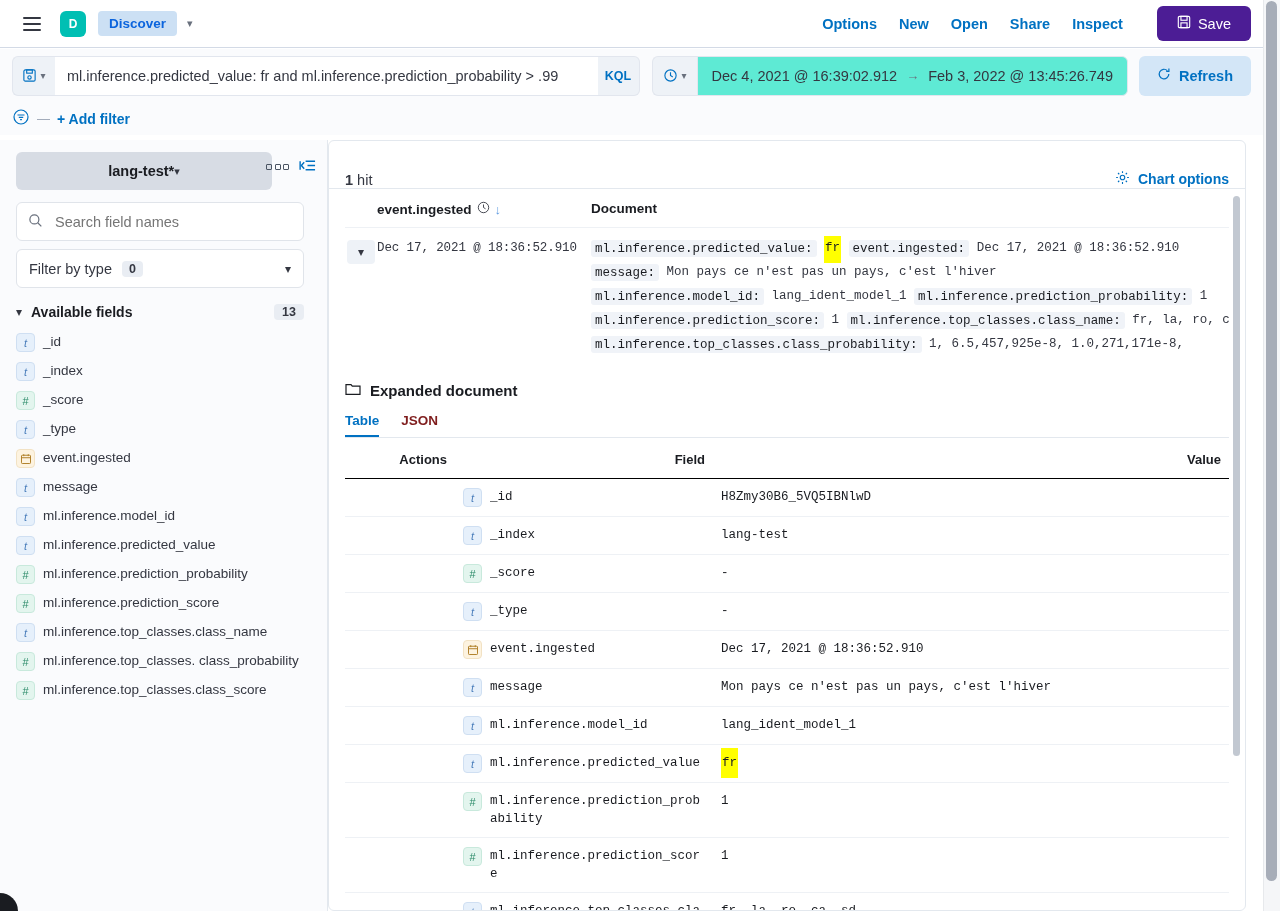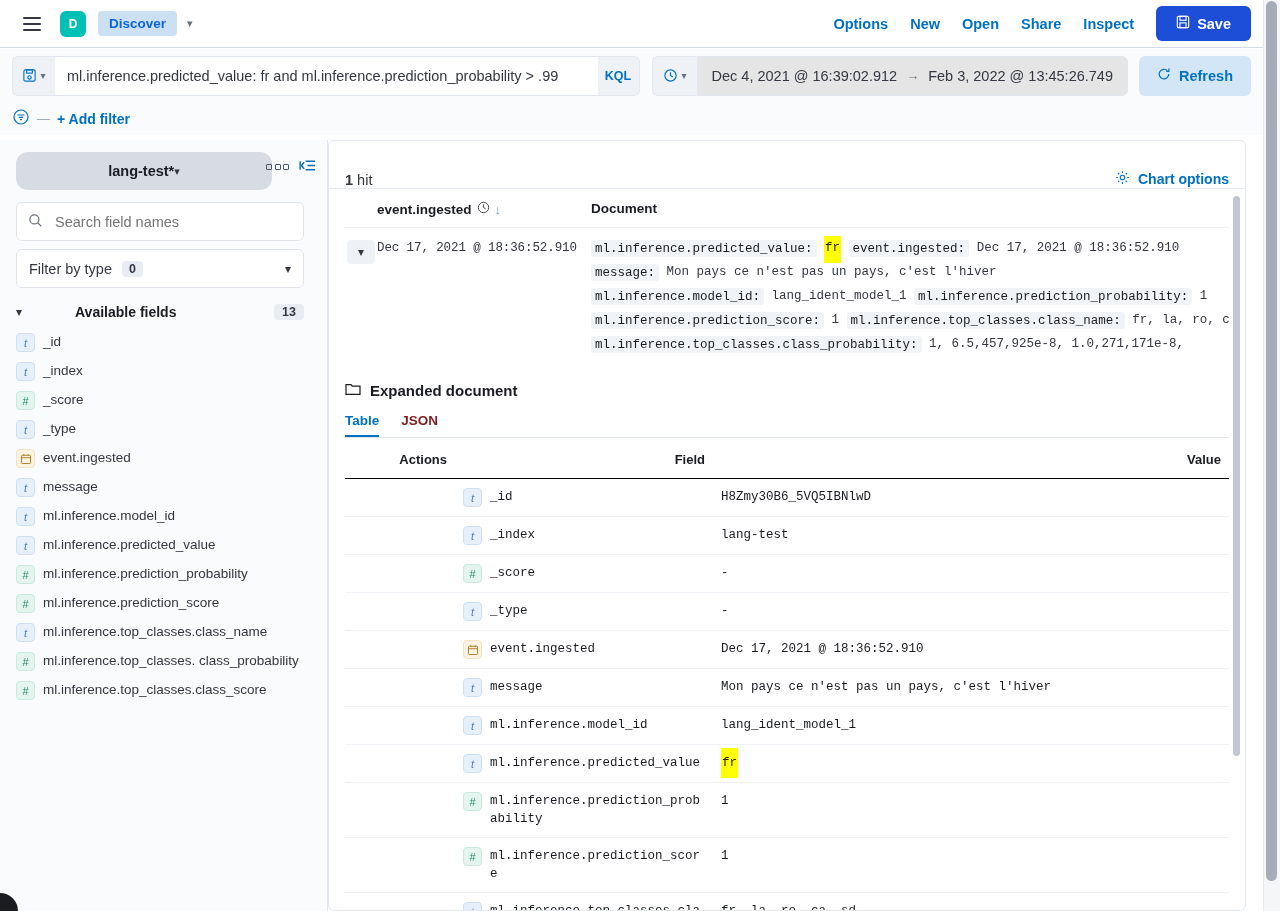--- a/index.html
+++ b/index.html
@@ -29,23 +29,23 @@
     margin-left:12px;
   }
   .app-pill {
     margin-left:12px; background:#cce0f4; color:#0b64dd; font-weight:bold;
     font-size:13.5px; border-radius:4px; padding:5px 11px; cursor:pointer;
   }
   .chev-small { margin-left:10px; color:#69707d; font-size:11px; cursor:pointer; }
   .topnav-right { margin-left:auto; display:flex; align-items:center; gap:22px; }
   .nav-link { color:#0071c2; font-size:14.5px; font-weight:bold; cursor:pointer; white-space:nowrap;}
   .save-btn {
-    background:#1d4ed8; color:#fff; border-radius:6px; padding:9px 20px;
-    font-size:14.5px; font-weight:bold; display:flex; align-items:center; gap:7px;
-    cursor:pointer; margin-left:0px;
+    background:#4c1d95; color:#fff; border-radius:6px; padding:9px 20px;
+    font-size:14.5px; font-weight:normal; display:flex; align-items:center; gap:7px;
+    cursor:pointer; margin-left:12px;
   }
   .save-btn svg { flex:none; }
 
   
   .querybar {
     position:absolute; left:0; top:49px; width:1263px; height:53px;
     background:#fafbfd; display:flex; align-items:center; padding:0 12px;
   }
   .qb-left { display:flex; align-items:center; flex:1; height:40px; }
   .saved-q-btn {
@@ -66,21 +66,21 @@
     color:#0071c2; font-weight:bold; font-size:12.5px; cursor:pointer;
   }
   .dp-group { display:flex; align-items:center; height:40px; margin-left:12px; }
   .dp-icon {
     width:45px; height:40px; background:#eef2f7; border:1px solid #e2e6ee; border-right:none;
     border-radius:6px 0 0 6px; display:flex; align-items:center; justify-content:center; gap:4px;
     color:#0071c2; cursor:pointer;
   }
   .dp-icon .cv { font-size:10px; color:#69707d; }
   .dp-range {
-    height:40px; background:#e5e5e5; border:1px solid #e2e6ee; border-radius:0 6px 6px 0;
+    height:40px; background:#5eead4; border:1px solid #e2e6ee; border-radius:0 6px 6px 0;
     display:flex; align-items:center; gap:9px; padding:0 14px; font-size:14.5px; color:#343741;
     cursor:pointer;
   }
   .dp-arrow { color:#69707d; font-size:13px; }
   .refresh-btn {
     height:40px; margin-left:11px; background:#d3e6f7; color:#0071c2; border-radius:6px;
     padding:0 18px; display:flex; align-items:center; gap:8px; font-weight:bold; font-size:14.5px;
     cursor:pointer;
   }
 
@@ -91,21 +91,21 @@
   }
   .filter-dash { color:#98a2b3; font-size:13px; }
   .add-filter { color:#0071c2; font-weight:bold; font-size:14px; cursor:pointer; }
 
   
   .sidebar {
     position:absolute; left:0; top:140px; width:328px; height:771px;
     background:#fafbfd; padding:12px 16px 0 16px; overflow:hidden;
   }
   .index-pattern-btn {
-    width:256px; height:38px; background:#d7dce4; border-radius:12px;
+    width:256px; height:38px; background:#d7dce4; border-radius:6px;
     display:flex; align-items:center; justify-content:center; 
     font-weight:bold; font-size:14.5px; color:#1a1c21; cursor:pointer;
   }
   .index-pattern-btn .cv { font-size:11px; font-weight:normal; color:#343741;}
   .sb-toolicons {
     position:absolute; right:12px; top:18px; display:flex; align-items:center; gap:10px;
   }
   .grid-icon { display:flex; gap:2.5px; cursor:pointer;}
   .grid-icon i { display:block; width:6px; height:6px; border:1.2px solid #4b5563; border-radius:1px; }
   .search-box {
@@ -125,21 +125,21 @@
   .ft-label { font-size:14.5px; color:#343741; }
   .ft-count {
     background:#e9edf3; border-radius:4px; padding:1px 7px; font-size:12.5px;
     font-weight:bold; color:#343741;
   }
   .ft-chev { margin-left:auto; color:#343741; font-size:12px; }
   .avail-head {
     margin-top:16px; display:flex; align-items:center; gap:9px; cursor:pointer; width:288px;
   }
   .avail-head .cv { color:#343741; font-size:12px; }
-  .avail-head .lbl { font-weight:bold; font-size:14px; color:#1a1c21;margin-left:44px; }
+  .avail-head .lbl { font-weight:bold; font-size:14px; color:#1a1c21; }
   .avail-head .cnt {
     margin-left:auto; background:#e9edf3; border-radius:4px; padding:1px 8px;
     font-size:12.5px; font-weight:bold; color:#343741;
   }
   .field-list { margin-top:8px; }
   .field-item {
     display:flex; align-items:flex-start; gap:8px; padding:5px 0; cursor:pointer; width:290px;
   }
   .ftype {
     flex:none; width:19px; height:19px; border-radius:4px; font-size:11px;

